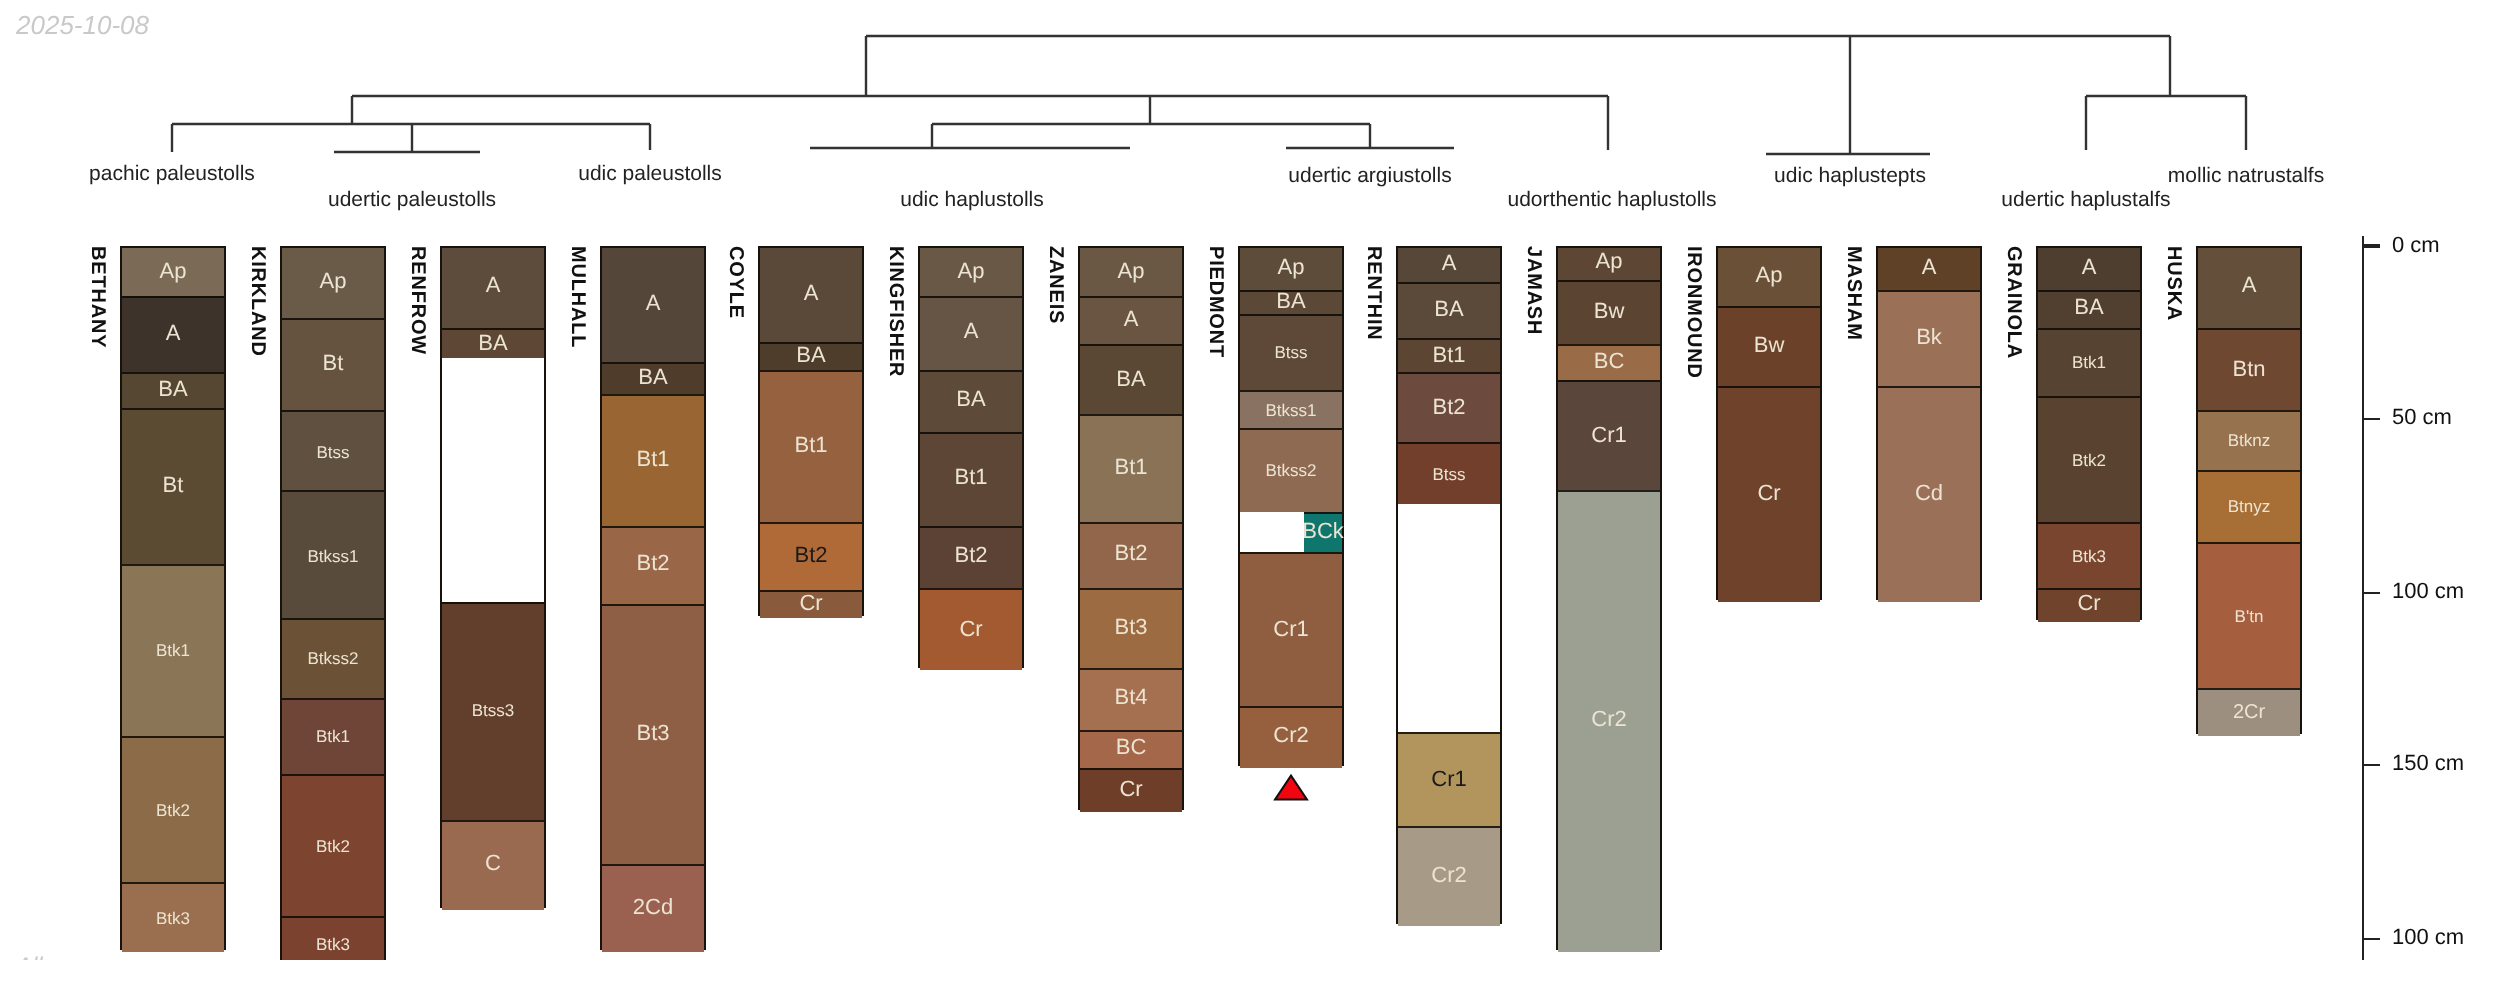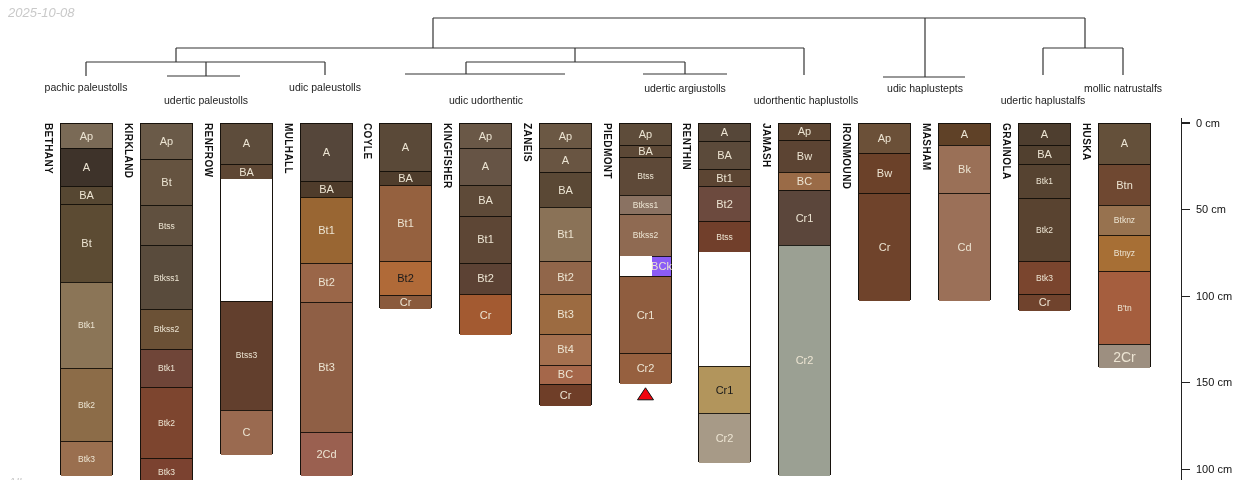--- a/index.html
+++ b/index.html
@@ -50,21 +50,21 @@
       <line x1="1043" y1="48" x2="1123" y2="48" stroke="#333333" stroke-width="1.2"></line>
       <line x1="1043" y1="48" x2="1043" y2="75" stroke="#333333" stroke-width="1.2"></line>
       <line x1="1123" y1="48" x2="1123" y2="75" stroke="#333333" stroke-width="1.2"></line>
       <polygon points="637.5,399.8 653.5,399.8 645.5,387.8" fill="#f2050f" stroke="#111" stroke-width="1"></polygon>
     </svg>
 
   <div>
       <div class="grp-label" style="left: 86px; top: 81px;">pachic paleustolls</div>
       <div class="grp-label" style="left: 206px; top: 94px;">udertic paleustolls</div>
       <div class="grp-label" style="left: 325px; top: 81px;">udic paleustolls</div>
-      <div class="grp-label" style="left: 486px; top: 94px;">udic udorthentic</div>
+      <div class="grp-label" style="left: 486px; top: 94px;">udic haplustolls</div>
       <div class="grp-label" style="left: 685px; top: 82px;">udertic argiustolls</div>
       <div class="grp-label" style="left: 806px; top: 94px;">udorthentic haplustolls</div>
       <div class="grp-label" style="left: 925px; top: 82px;">udic haplustepts</div>
       <div class="grp-label" style="left: 1043px; top: 94px;">udertic haplustalfs</div>
       <div class="grp-label" style="left: 1123px; top: 82px;">mollic natrustalfs</div>
     </div>
 
   <div>
       <div class="pname" style="left: 43px; top: 123px;">BETHANY</div>
       <div class="pcol" style="left: 60px; top: 123px; width: 53px; height: 351.596px;">
@@ -235,21 +235,21 @@
         </div>
         <div class="horizon" style="top: 32.908px; height: 38.104px; background: rgb(94, 73, 56);">
           <span class="hz-label" style="font-size: 8.5px; color: rgb(236, 228, 210);">Btss</span>
         </div>
         <div class="horizon" style="top: 71.012px; height: 19.052px; background: rgb(138, 114, 98);">
           <span class="hz-label" style="font-size: 8.5px; color: rgb(236, 228, 210);">Btkss1</span>
         </div>
         <div class="horizon" style="top: 90.064px; height: 41.568px; background: rgb(143, 106, 82);">
           <span class="hz-label" style="font-size: 8.5px; color: rgb(236, 228, 210);">Btkss2</span>
         </div>
-        <div class="horizon" style="top: 131.632px; height: 20.784px; background: #8b5cf6; margin-left: 32px;">
+        <div class="horizon" style="top: 131.632px; height: 20.784px; background: #0f766e; margin-left: 32px;">
           <span class="hz-label" style="font-size: 11px; color: rgb(236, 228, 210);">BCk</span>
         </div>
         <div class="horizon" style="top: 152.416px; height: 76.208px; background: rgb(143, 93, 63);">
           <span class="hz-label" style="font-size: 11px; color: rgb(236, 228, 210);">Cr1</span>
         </div>
         <div class="horizon" style="top: 228.624px; height: 31.176px; background: rgb(150, 96, 63);">
           <span class="hz-label" style="font-size: 11px; color: rgb(236, 228, 210);">Cr2</span>
         </div>
       </div>
       <div class="pname" style="left: 681px; top: 123px;">RENTHIN</div>
@@ -350,21 +350,21 @@
         <div class="horizon" style="top: 81.404px; height: 29.444px; background: rgb(151, 114, 79);">
           <span class="hz-label" style="font-size: 8.5px; color: rgb(236, 228, 210);">Btknz</span>
         </div>
         <div class="horizon" style="top: 110.848px; height: 36.372px; background: rgb(167, 111, 53);">
           <span class="hz-label" style="font-size: 8.5px; color: rgb(236, 228, 210);">Btnyz</span>
         </div>
         <div class="horizon" style="top: 147.22px; height: 72.744px; background: rgb(165, 94, 62);">
           <span class="hz-label" style="font-size: 8.5px; color: rgb(236, 228, 210);">B'tn</span>
         </div>
         <div class="horizon" style="top: 219.964px; height: 24.248px; background: rgb(157, 143, 128);">
-          <span class="hz-label" style="font-size: 14px; color: rgb(236, 228, 210);">2Cr</span>
+          <span class="hz-label" style="font-size: 10px; color: rgb(236, 228, 210);">2Cr</span>
         </div>
       </div>
     </div>
 
   <div>
       <div class="axis-line" style="left: 1181px; top: 118px; height: 382px;"></div>
       <div class="axis-tick" style="left: 1181px; width: 9px; top: 122.3px;"></div>
       <div class="axis-label" style="left: 1196px; top: 116.5px;">0 cm</div>
       <div class="axis-tick" style="left: 1181px; width: 9px; top: 208.9px;"></div>
       <div class="axis-label" style="left: 1196px; top: 203.1px;">50 cm</div>

